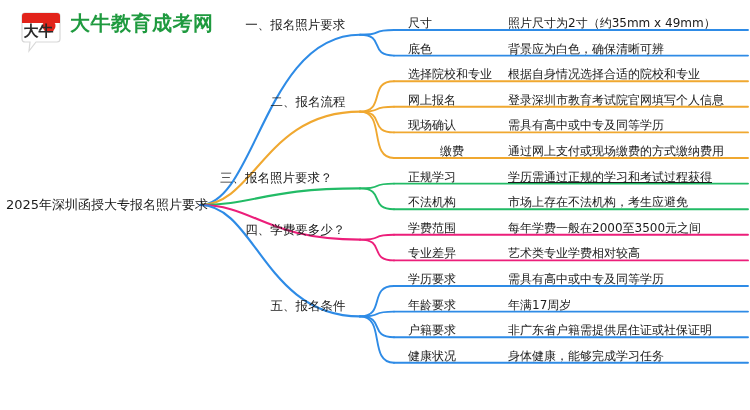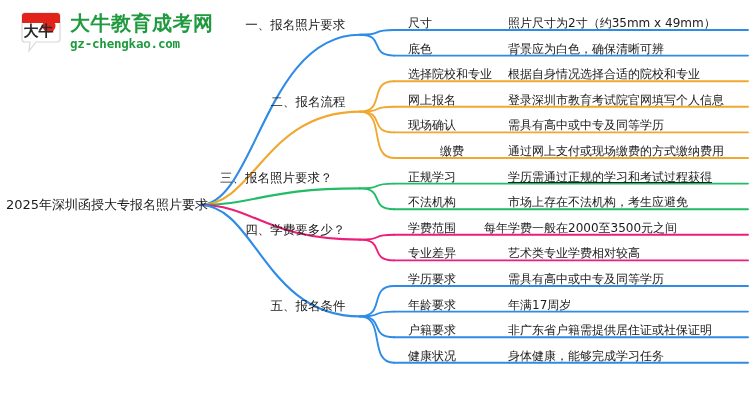--- a/index.html
+++ b/index.html
@@ -52,21 +52,20 @@
 
   <div class="logo">
     <svg class="logo-mark" viewBox="0 0 46 42">
       <path d="M4 4 Q4 1 7 1 L39 1 Q42 1 42 4 L42 27 Q42 30 39 30 L18 30 L11 39 L12 30 L7 30 Q4 30 4 27 Z" fill="#ffffff" stroke="#d8d8d8" stroke-width="1.2"></path>
       <path d="M4 4 Q4 1 7 1 L39 1 Q42 1 42 4 L42 11 L4 11 Z" fill="#e2231a"></path>
       <circle cx="31" cy="14" r="6.5" fill="#e2231a"></circle>
       <text x="20.5" y="24" font-family="DejaVu Sans, sans-serif" font-size="15" font-weight="bold" fill="#2a2a2a" text-anchor="middle">大牛</text>
     </svg>
     <div class="logo-text">
       <div class="logo-cn">大牛教育成考网</div>
-      <div class="logo-url">gz-chengkao.com</div>
     </div>
   </div>
 
   <svg id="wires" viewBox="0 0 750 410">
       <path d="M 200 205 C 255 205 265 34.8 360 34.8" fill="none" stroke="#2e8be6" stroke-width="2.1" stroke-linecap="round"></path>
       <path d="M 360 34.8 C 386 34.8 368 30 394 30" fill="none" stroke="#2e8be6" stroke-width="1.9" stroke-linecap="round"></path>
       <line x1="394" y1="30" x2="748" y2="30" stroke="#2e8be6" stroke-width="1.9" stroke-linecap="round"></line>
       <path d="M 360 34.8 C 386 34.8 368 55.6 394 55.6" fill="none" stroke="#2e8be6" stroke-width="1.9" stroke-linecap="round"></path>
       <line x1="394" y1="55.6" x2="748" y2="55.6" stroke="#2e8be6" stroke-width="1.9" stroke-linecap="round"></line>
       <path d="M 200 205 C 255 205 265 111.60000000000001 360 111.60000000000001" fill="none" stroke="#f0a830" stroke-width="2.1" stroke-linecap="round"></path>
@@ -116,21 +115,21 @@
       <div class="node leaf-desc" style="left: 508px; top: 119.4px;">需具有高中或中专及同等学历</div>
       <div class="node leaf-label" style="left: 408px; top: 145px; padding-left: 32px;">缴费</div>
       <div class="node leaf-desc" style="left: 508px; top: 145px;">通过网上支付或现场缴费的方式缴纳费用</div>
       <div class="node branch" style="left: 220px; top: 172.4px;">三、报名照片要求？</div>
       <div class="node leaf-label" style="left: 408px; top: 170.6px;">正规学习</div>
       <div class="node leaf-desc" style="left: 508px; top: 170.6px; text-decoration: underline;">学历需通过正规的学习和考试过程获得</div>
       <div class="node leaf-label" style="left: 408px; top: 196.2px;">不法机构</div>
       <div class="node leaf-desc" style="left: 508px; top: 196.2px;">市场上存在不法机构，考生应避免</div>
       <div class="node branch" style="left: 245.2px; top: 223.6px;">四、学费要多少？</div>
       <div class="node leaf-label" style="left: 408px; top: 221.8px;">学费范围</div>
-      <div class="node leaf-desc" style="left: 484px; top: 221.8px;">每年学费一般在2000至3500元之间</div>
+      <div class="node leaf-desc" style="left: 508px; top: 221.8px;">每年学费一般在2000至3500元之间</div>
       <div class="node leaf-label" style="left: 408px; top: 247.4px;">专业差异</div>
       <div class="node leaf-desc" style="left: 508px; top: 247.4px;">艺术类专业学费相对较高</div>
       <div class="node branch" style="left: 270.4px; top: 300.4px;">五、报名条件</div>
       <div class="node leaf-label" style="left: 408px; top: 273px;">学历要求</div>
       <div class="node leaf-desc" style="left: 508px; top: 273px;">需具有高中或中专及同等学历</div>
       <div class="node leaf-label" style="left: 408px; top: 298.6px;">年龄要求</div>
       <div class="node leaf-desc" style="left: 508px; top: 298.6px;">年满17周岁</div>
       <div class="node leaf-label" style="left: 408px; top: 324.2px;">户籍要求</div>
       <div class="node leaf-desc" style="left: 508px; top: 324.2px;">非广东省户籍需提供居住证或社保证明</div>
       <div class="node leaf-label" style="left: 408px; top: 349.8px;">健康状况</div>

